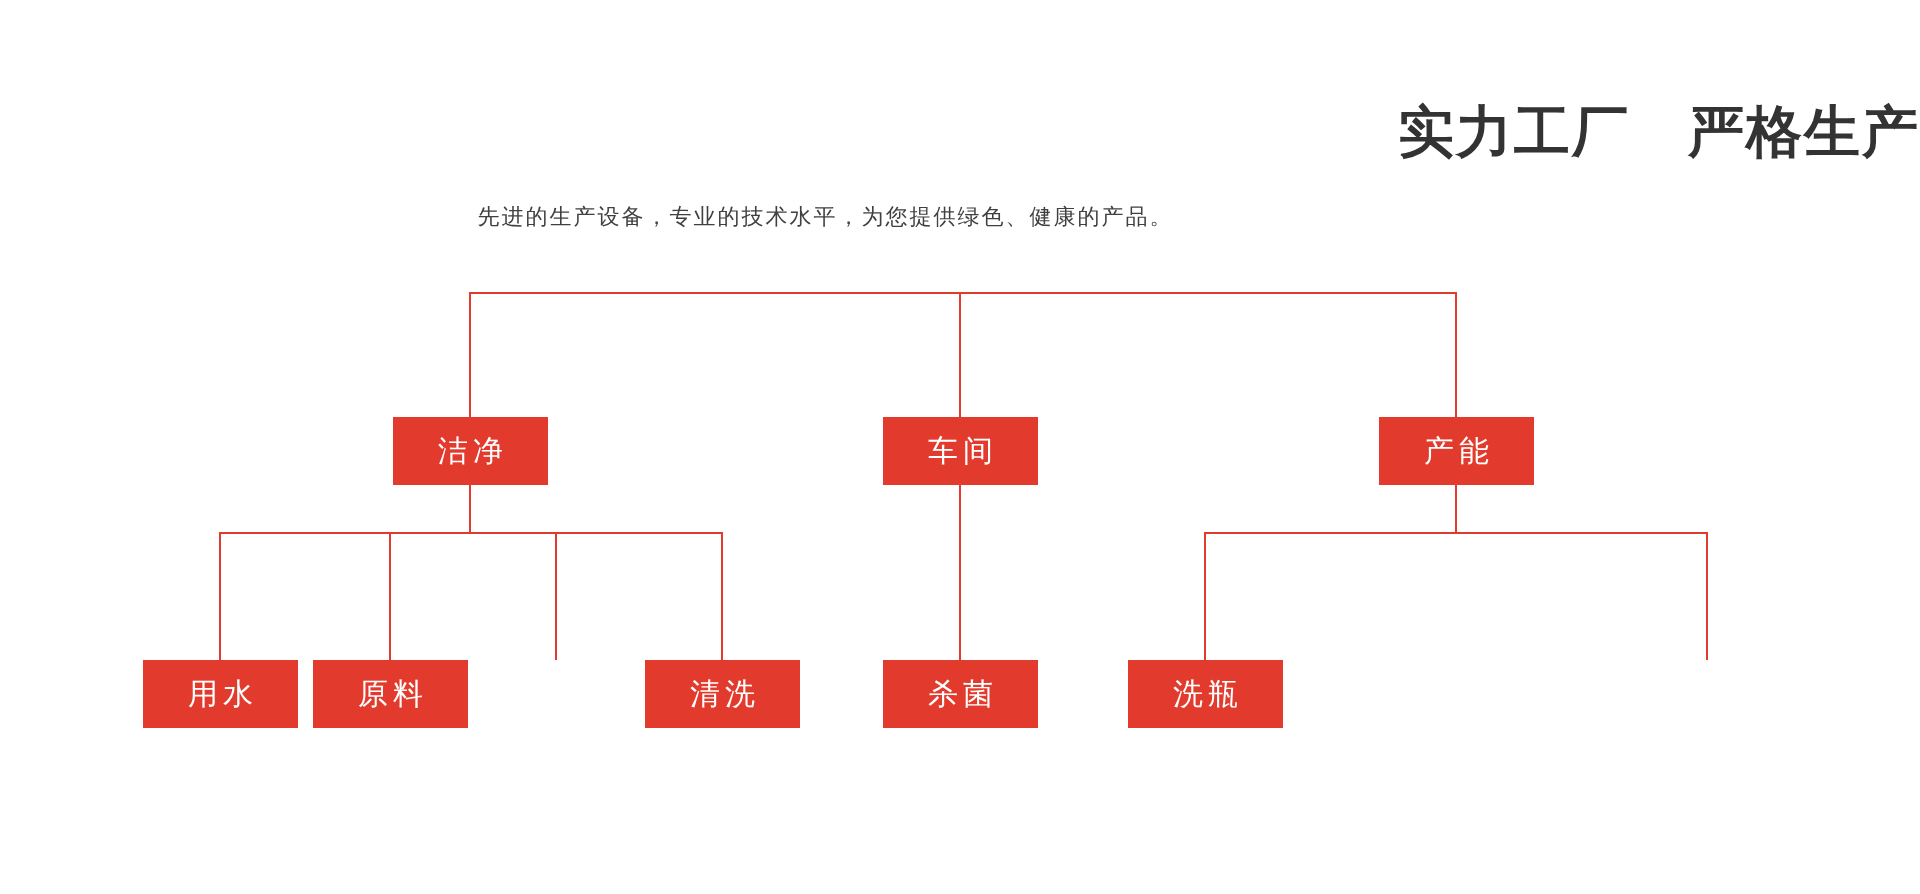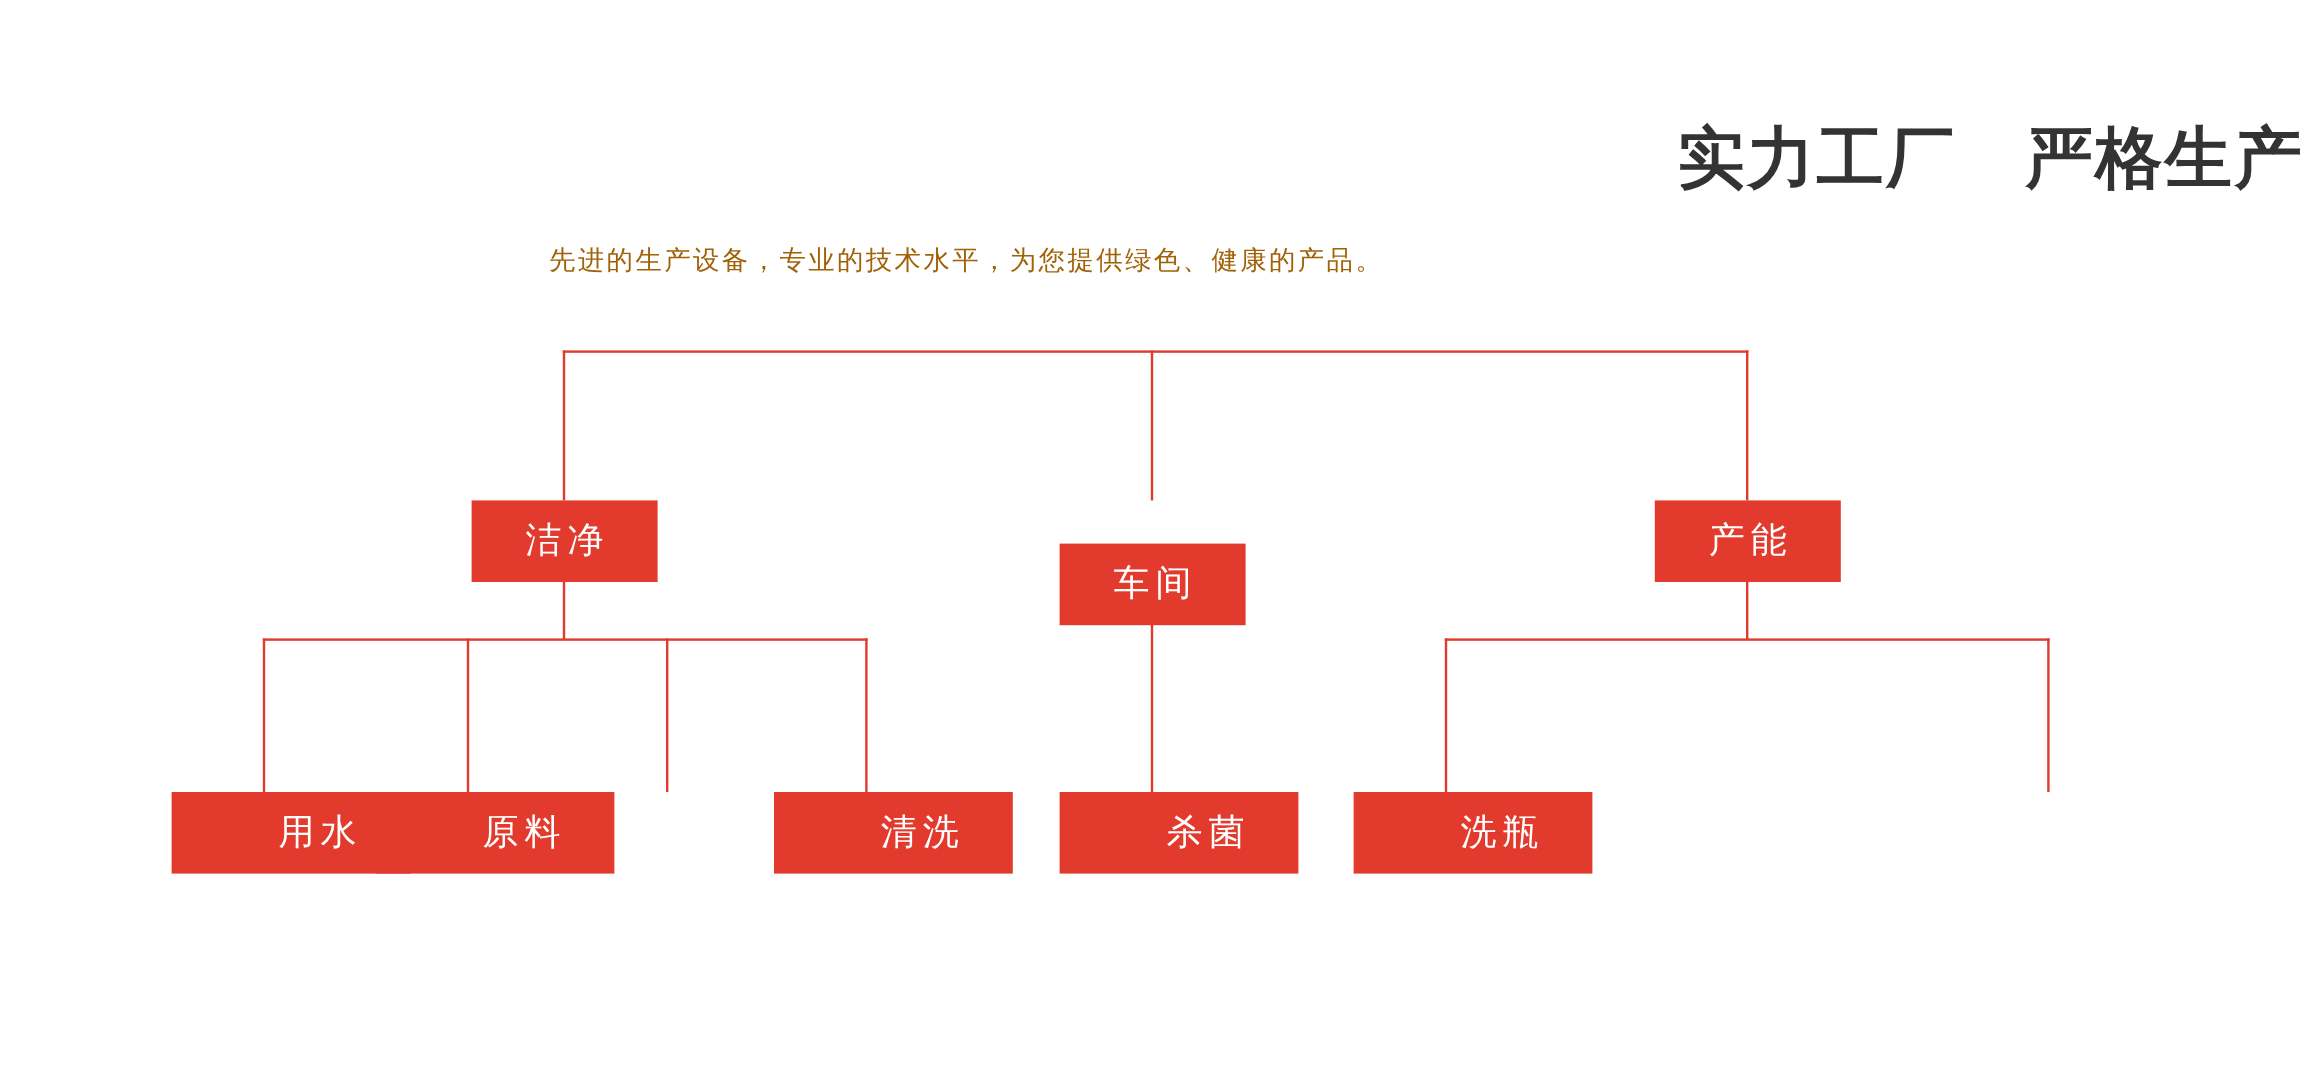--- a/index.html
+++ b/index.html
@@ -32,21 +32,22 @@
     position: absolute;
     top: 203px;
     left: 0;
     width: 1611px;
     margin: 0;
     text-align: center;
     font-size: 22px;
     line-height: 1.3;
     font-weight: 400;
     letter-spacing: 2px;
-    color: #a16207;
+    color: #404040;
+    padding-left: 20px;
   }
   .tree {
     position: absolute;
     top: 0;
     left: 0;
     width: 1920px;
     height: 730px;
   }
   .conn {
     position: absolute;
@@ -59,21 +60,21 @@
     background: #e23a2c;
     color: #ffffff;
     font-size: 30px;
     line-height: 68px;
     text-align: center;
     letter-spacing: 5px;
     text-indent: 5px;
     white-space: nowrap;
   }
   .node.l1 { top: 417px; }
-  .node.l2 { top: 660px; padding-left: 44px; }
+  .node.l2 { top: 660px; }
 </style>
 </head>
 <body>
 
 <div class="stage">
 
   <h2 class="section-title">实力工厂　严格生产</h2>
   <p class="section-subtitle">先进的生产设备，专业的技术水平，为您提供绿色、健康的产品。</p>
 
   <div class="tree">
@@ -91,21 +92,21 @@
     <div class="conn" style="left:721px; top:532px; width:2px; height:128px;"></div>
 
     <div class="conn" style="left:959px; top:485px; width:2px; height:175px;"></div>
 
     <div class="conn" style="left:1455px; top:485px; width:2px; height:48px;"></div>
     <div class="conn" style="left:1204px; top:532px; width:504px; height:2px;"></div>
     <div class="conn" style="left:1204px; top:532px; width:2px; height:128px;"></div>
     <div class="conn" style="left:1706px; top:532px; width:2px; height:128px;"></div>
 
     <div class="node l1" style="left:393px;">洁净</div>
-    <div class="node l1" style="left:883px;margin-top:36px;">车间</div>
+    <div class="node l1" style="left:883px;">车间</div>
     <div class="node l1" style="left:1379px;">产能</div>
 
     <div class="node l2" style="left:143px;">用水</div>
     <div class="node l2" style="left:313px;">原料</div>
     <div class="node l2" style="left:645px;">清洗</div>
     <div class="node l2" style="left:883px;">杀菌</div>
     <div class="node l2" style="left:1128px;">洗瓶</div>
 
   </div>
 </div>

